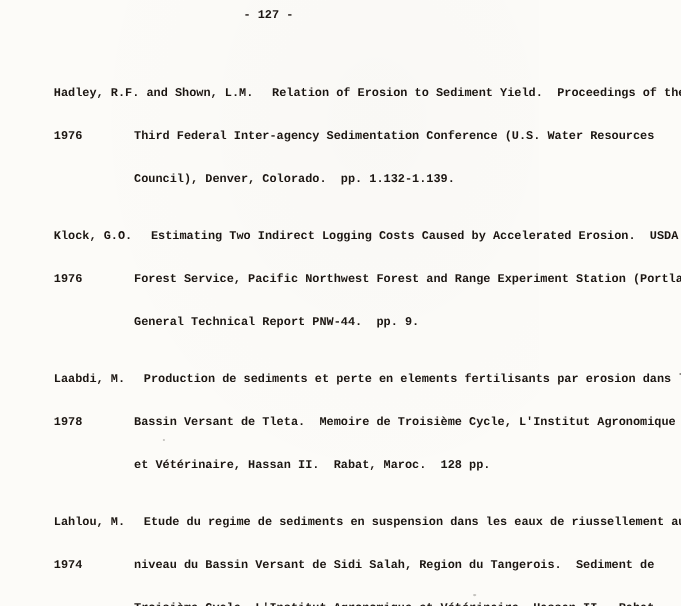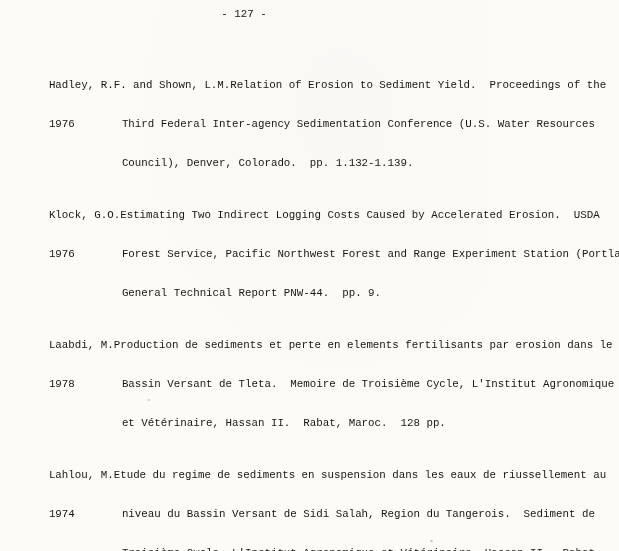--- a/index.html
+++ b/index.html
@@ -12,30 +12,30 @@
     width: 490px; height: 551px;
     box-sizing: border-box;
     padding: 8px 2px 0 10px;
     background:
       radial-gradient(ellipse at 70% 20%, rgba(0,0,0,0.012), transparent 60%),
       #fcfbf8;
     color: #1b1511;
     font-family: "Liberation Mono", "DejaVu Sans Mono", monospace;
     font-size: 10.8px;
     line-height: 13px;
-    font-weight: normal;
+    font-weight: bold;
   }
   .page-header {
     text-align: center;
     margin: 0 10px 45px 0;
     white-space: pre;
   }
   .ref-entry { margin-bottom: 13px; }
   .ref-line { white-space: pre; }
-  .ref-author { display: inline-block; }
+  .ref-author { display: inline-block; margin-right: 17px; }
   .ref-year { display: inline-block; width: 73px; }
   .speck {
     position: absolute;
     background: rgba(90,85,80,0.35);
     border-radius: 50%;
   }
   .speck-1 { left: 430px; top: 540px; width: 3px; height: 2px; }
   .speck-2 { left: 148px; top: 399px; width: 2px; height: 2px; }
 </style>
 </head>

